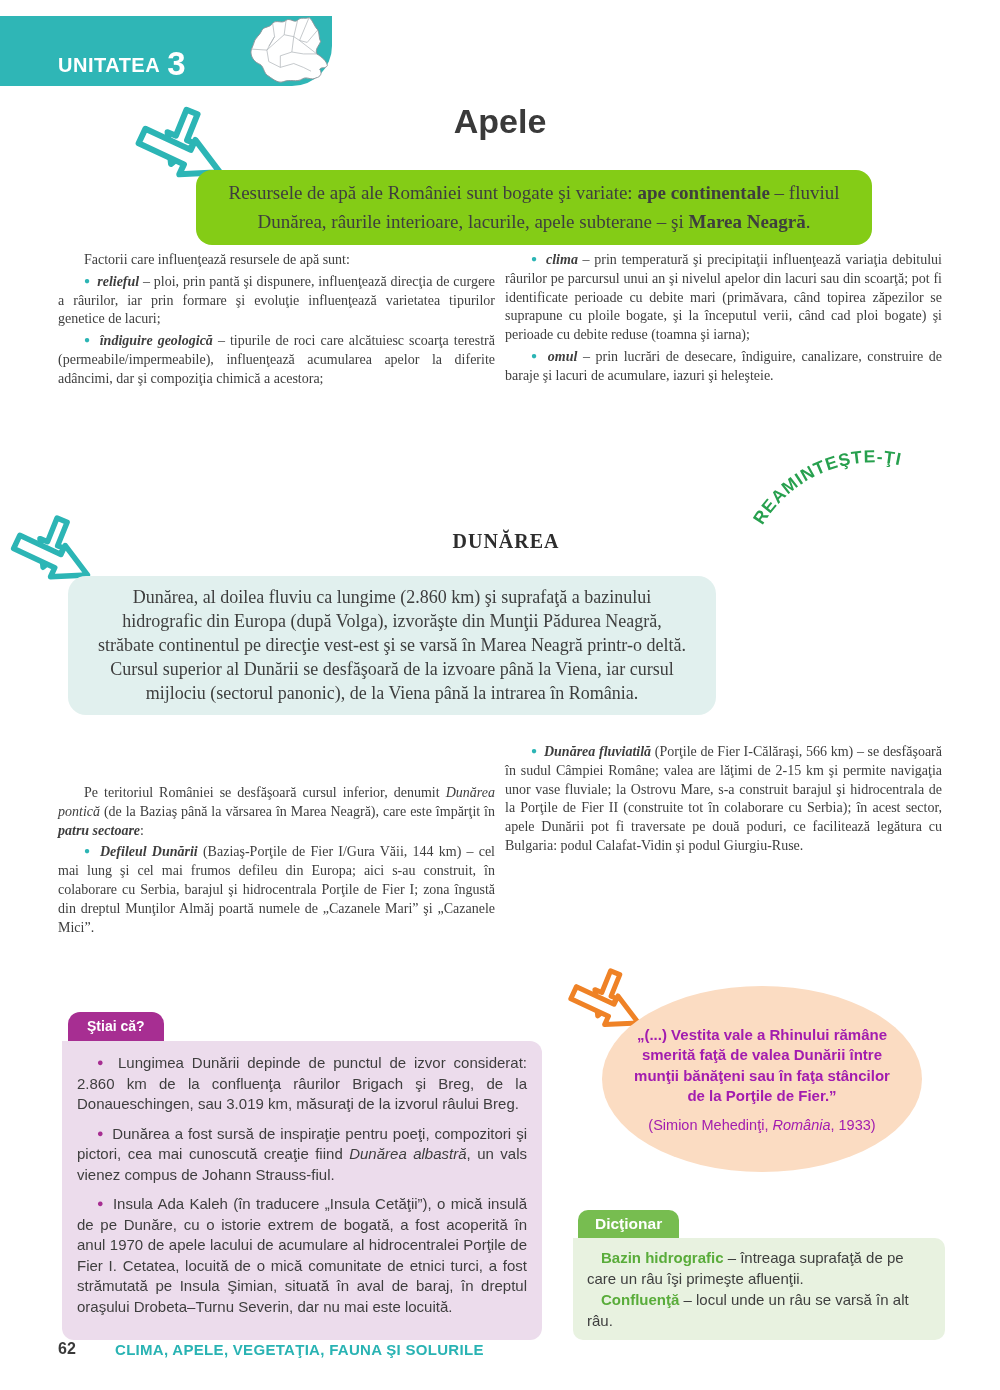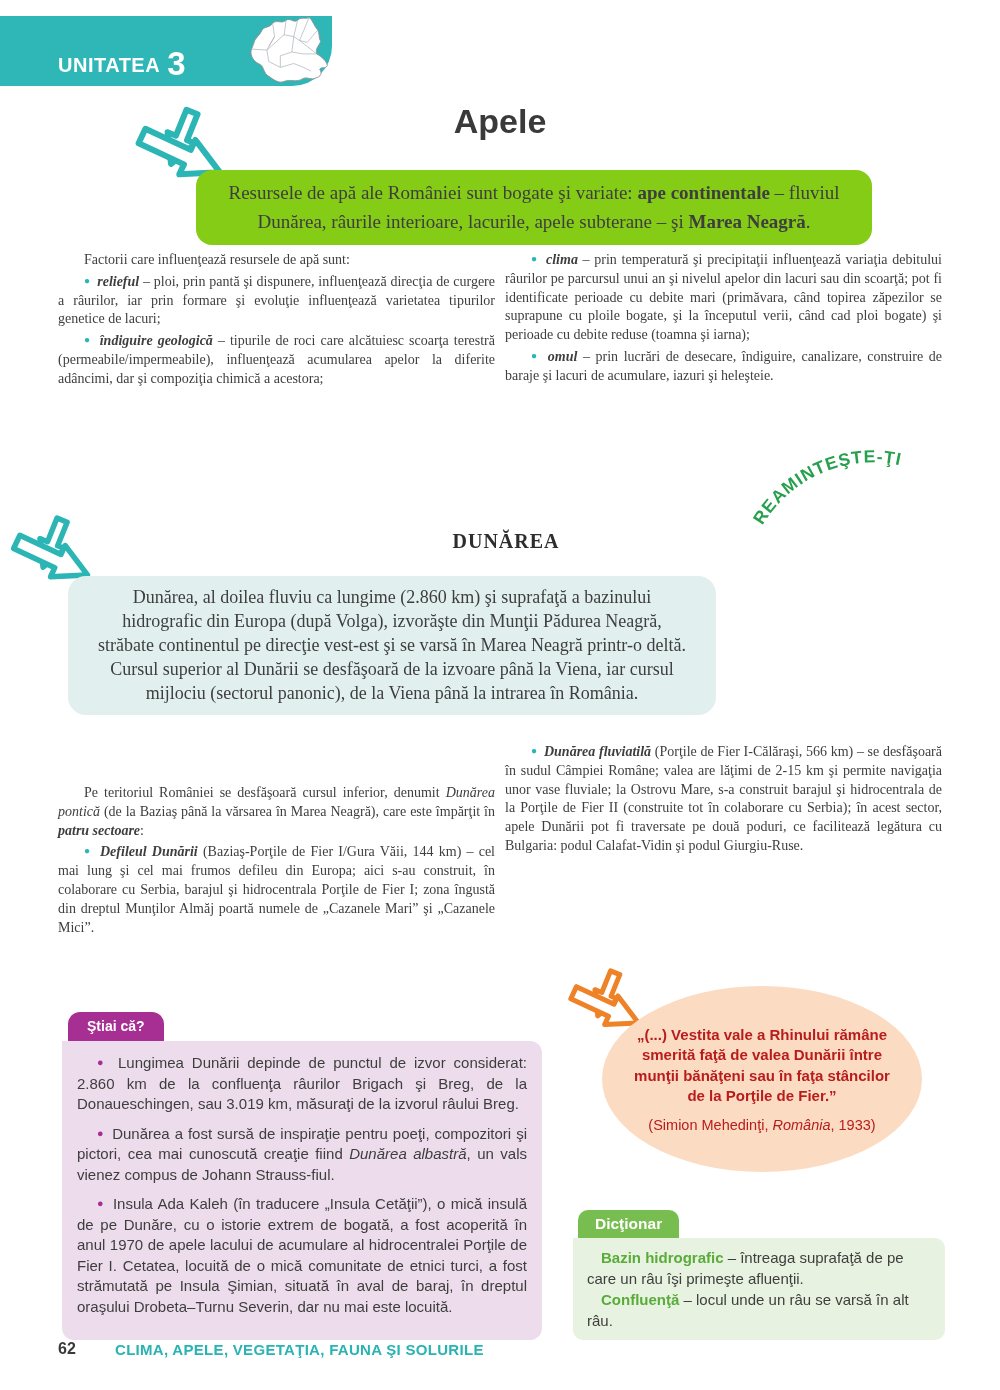--- a/index.html
+++ b/index.html
@@ -50,21 +50,21 @@
           font-size:14px;border-radius:12px 12px 0 0;}
   .know-box{position:absolute;left:62px;top:1041px;width:480px;box-sizing:border-box;background:#ecdcec;
           border-radius:0 12px 12px 12px;padding:12px 15px 10px;font-family:"Liberation Sans",sans-serif;
           font-size:15px;line-height:1.37;text-align:justify;color:#3e3e3e;}
   .know-box p{margin:0 0 9px;text-indent:20px;}
   .know-box p:last-child{margin-bottom:12px;}
   
   .quote{position:absolute;left:602px;top:986px;width:320px;height:186px;border-radius:50%;
           background:#fbdcc2;display:flex;flex-direction:column;justify-content:center;align-items:center;
           box-sizing:border-box;padding:14px 26px;text-align:center;
-          font-family:"Liberation Sans",sans-serif;color:#b91c1c;}
+          font-family:"Liberation Sans",sans-serif;color:#a21caf;}
   .quote-text{margin:0;font-weight:bold;font-size:15px;line-height:1.36;}
   .quote-attr{margin:11px 0 0;font-size:14.5px;}
   
   .dict-tab{position:absolute;left:578px;top:1210px;height:32px;line-height:28px;padding:0 17px;
           background:#77bd50;color:#fff;font-family:"Liberation Sans",sans-serif;font-weight:bold;
           font-size:15.5px;border-radius:10px 10px 0 0;}
   .dict-box{position:absolute;left:573px;top:1238px;width:372px;box-sizing:border-box;background:#e8f2e0;
           border-radius:0 10px 10px 10px;padding:9px 14px;font-family:"Liberation Sans",sans-serif;
           font-size:15px;line-height:1.4;color:#3e3e3e;}
   .dict-box p{margin:0;text-indent:14px;}

